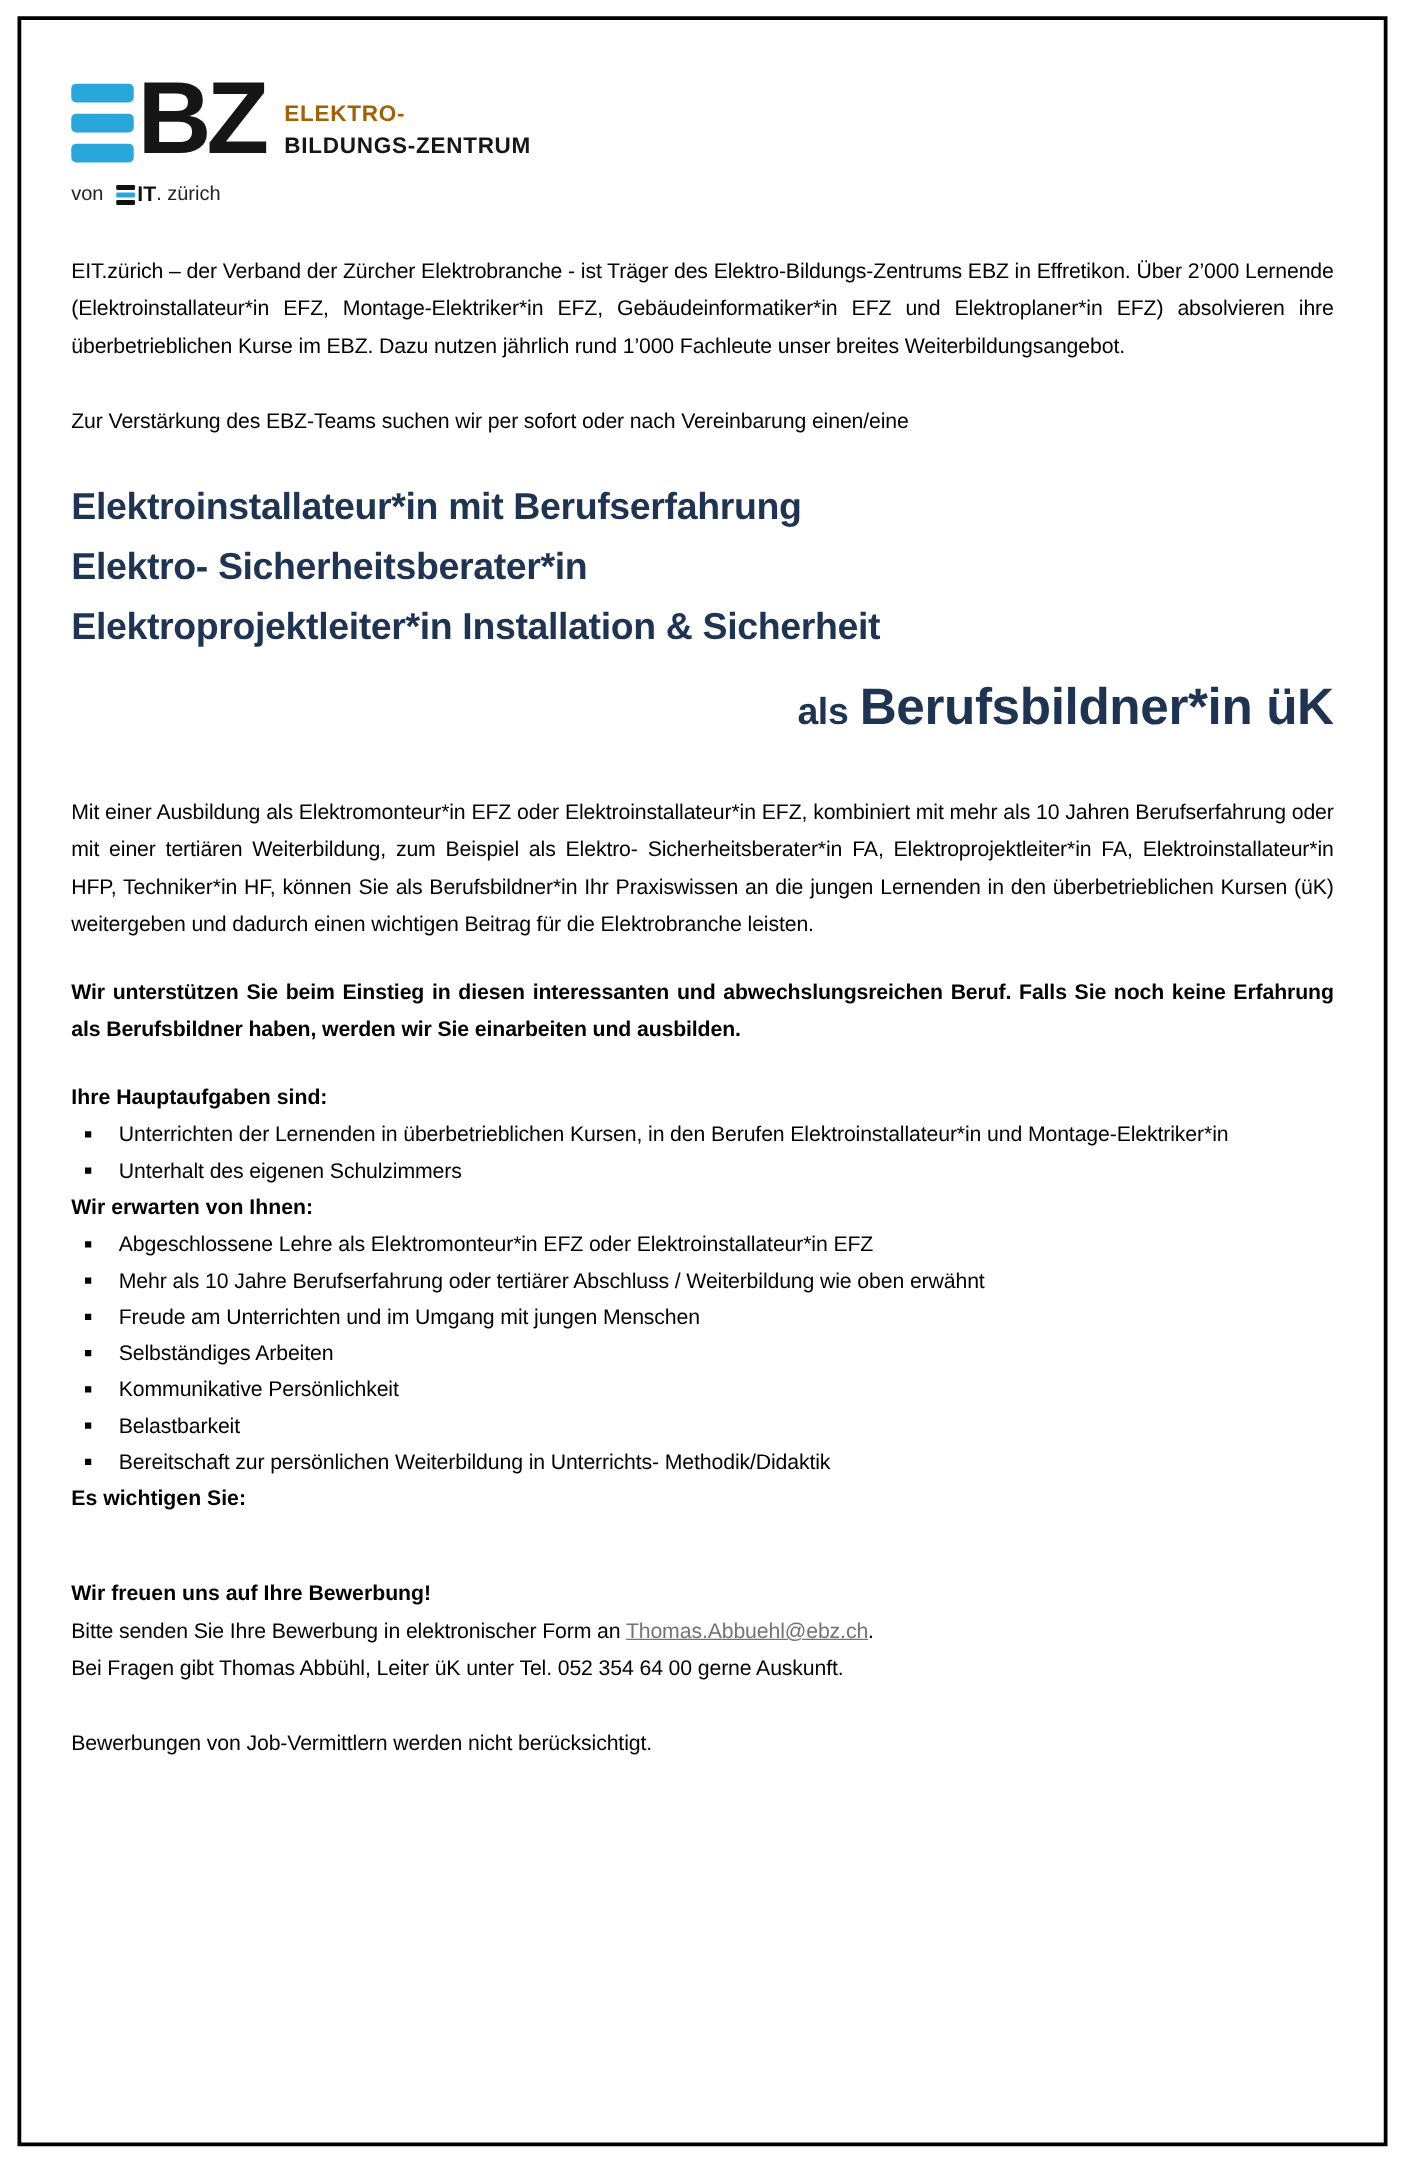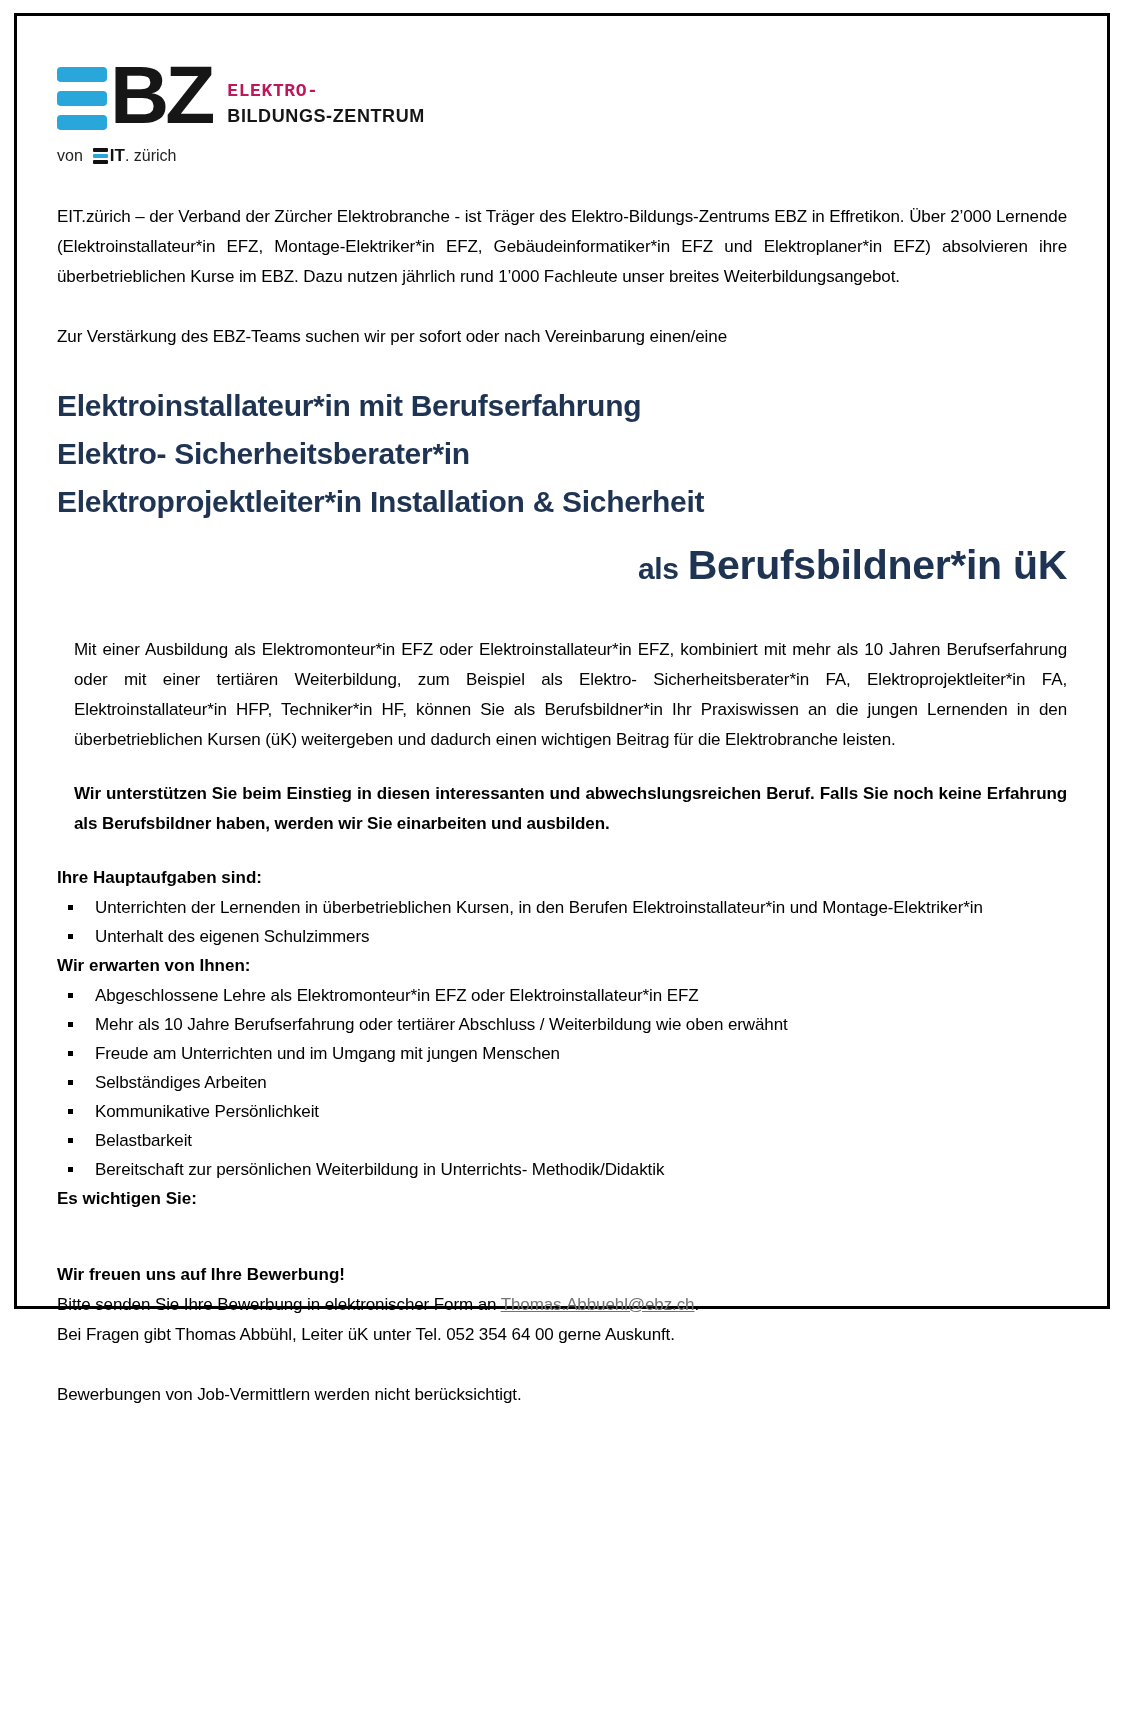--- a/index.html
+++ b/index.html
@@ -6,58 +6,58 @@
   body {
     width: 1122px; height: 1735px;
     background: #ffffff;
     font-family: "Liberation Sans", sans-serif;
     color: #000;
     position: relative;
   }
   .frame {
     position: absolute;
     top: 13px; left: 14px;
-    width: 1096px; height: 1296px;
+    width: 1096px; height: 1704px;
     border: 3px solid #000;
     box-sizing: border-box;
     padding: 46px 40px 0 40px;
     background: #fff;
   }
 
   
   .logo-row { display: flex; align-items: flex-start; }
   .e-block { display: flex; flex-direction: column; gap: 9px; padding-top: 5px; }
   .e-bar { width: 50px; height: 15px; border-radius: 4px; background: #29a7db; }
   .bz {
     font-size: 82px; font-weight: bold; line-height: 66px;
     letter-spacing: -4px; color: #161616; margin-left: 3px;
   }
   .brand {
     margin-left: 16px; align-self: flex-end;
     font-weight: bold; font-size: 18px; line-height: 25px;
     letter-spacing: 0.6px; padding-bottom: 1px;
   }
-  .brand-1 { color: #be185d; font-family: Liberation Mono, monospace; }
+  .brand-1 { color: #a16207; }
   .brand-2 { color: #161616; }
 
   .tagline { margin-top: 16px; font-size: 16px; color: #222; display: flex; align-items: center; }
   .eit-bars { display: inline-flex; flex-direction: column; gap: 2px; margin: 0 2px 0 10px; }
   .eit-bar { width: 15px; height: 4px; border-radius: 1px; }
   .eit-bar.b1 { background: #111; }
   .eit-bar.b2 { background: #29a7db; }
   .eit-bar.b3 { background: #111; }
   .eit-it { font-weight: bold; font-size: 17px; color: #111; }
 
   
   .p {
     font-size: 17px; line-height: 30px; text-align: justify;
     letter-spacing: -0.1px; margin: 0;
   }
   .mb-lg { margin-bottom: 30px; }
-  .mb-md { margin-bottom: 24px; margin-left: 17px; }
+  .mb-md { margin-bottom: 24px; }
   .intro-lead { margin-top: 36px; }
   .b { font-weight: bold; }
 
   .job-title {
     color: #1f3452; font-weight: bold;
     font-size: 30px; line-height: 48px;
     margin-top: 30px; letter-spacing: -0.3px;
   }
   .job-subtitle { color: #1f3452; font-weight: bold; margin: 16px 0 46px 0; letter-spacing: -0.3px; text-align: right; }
   .job-subtitle .als { font-size: 30px; }

